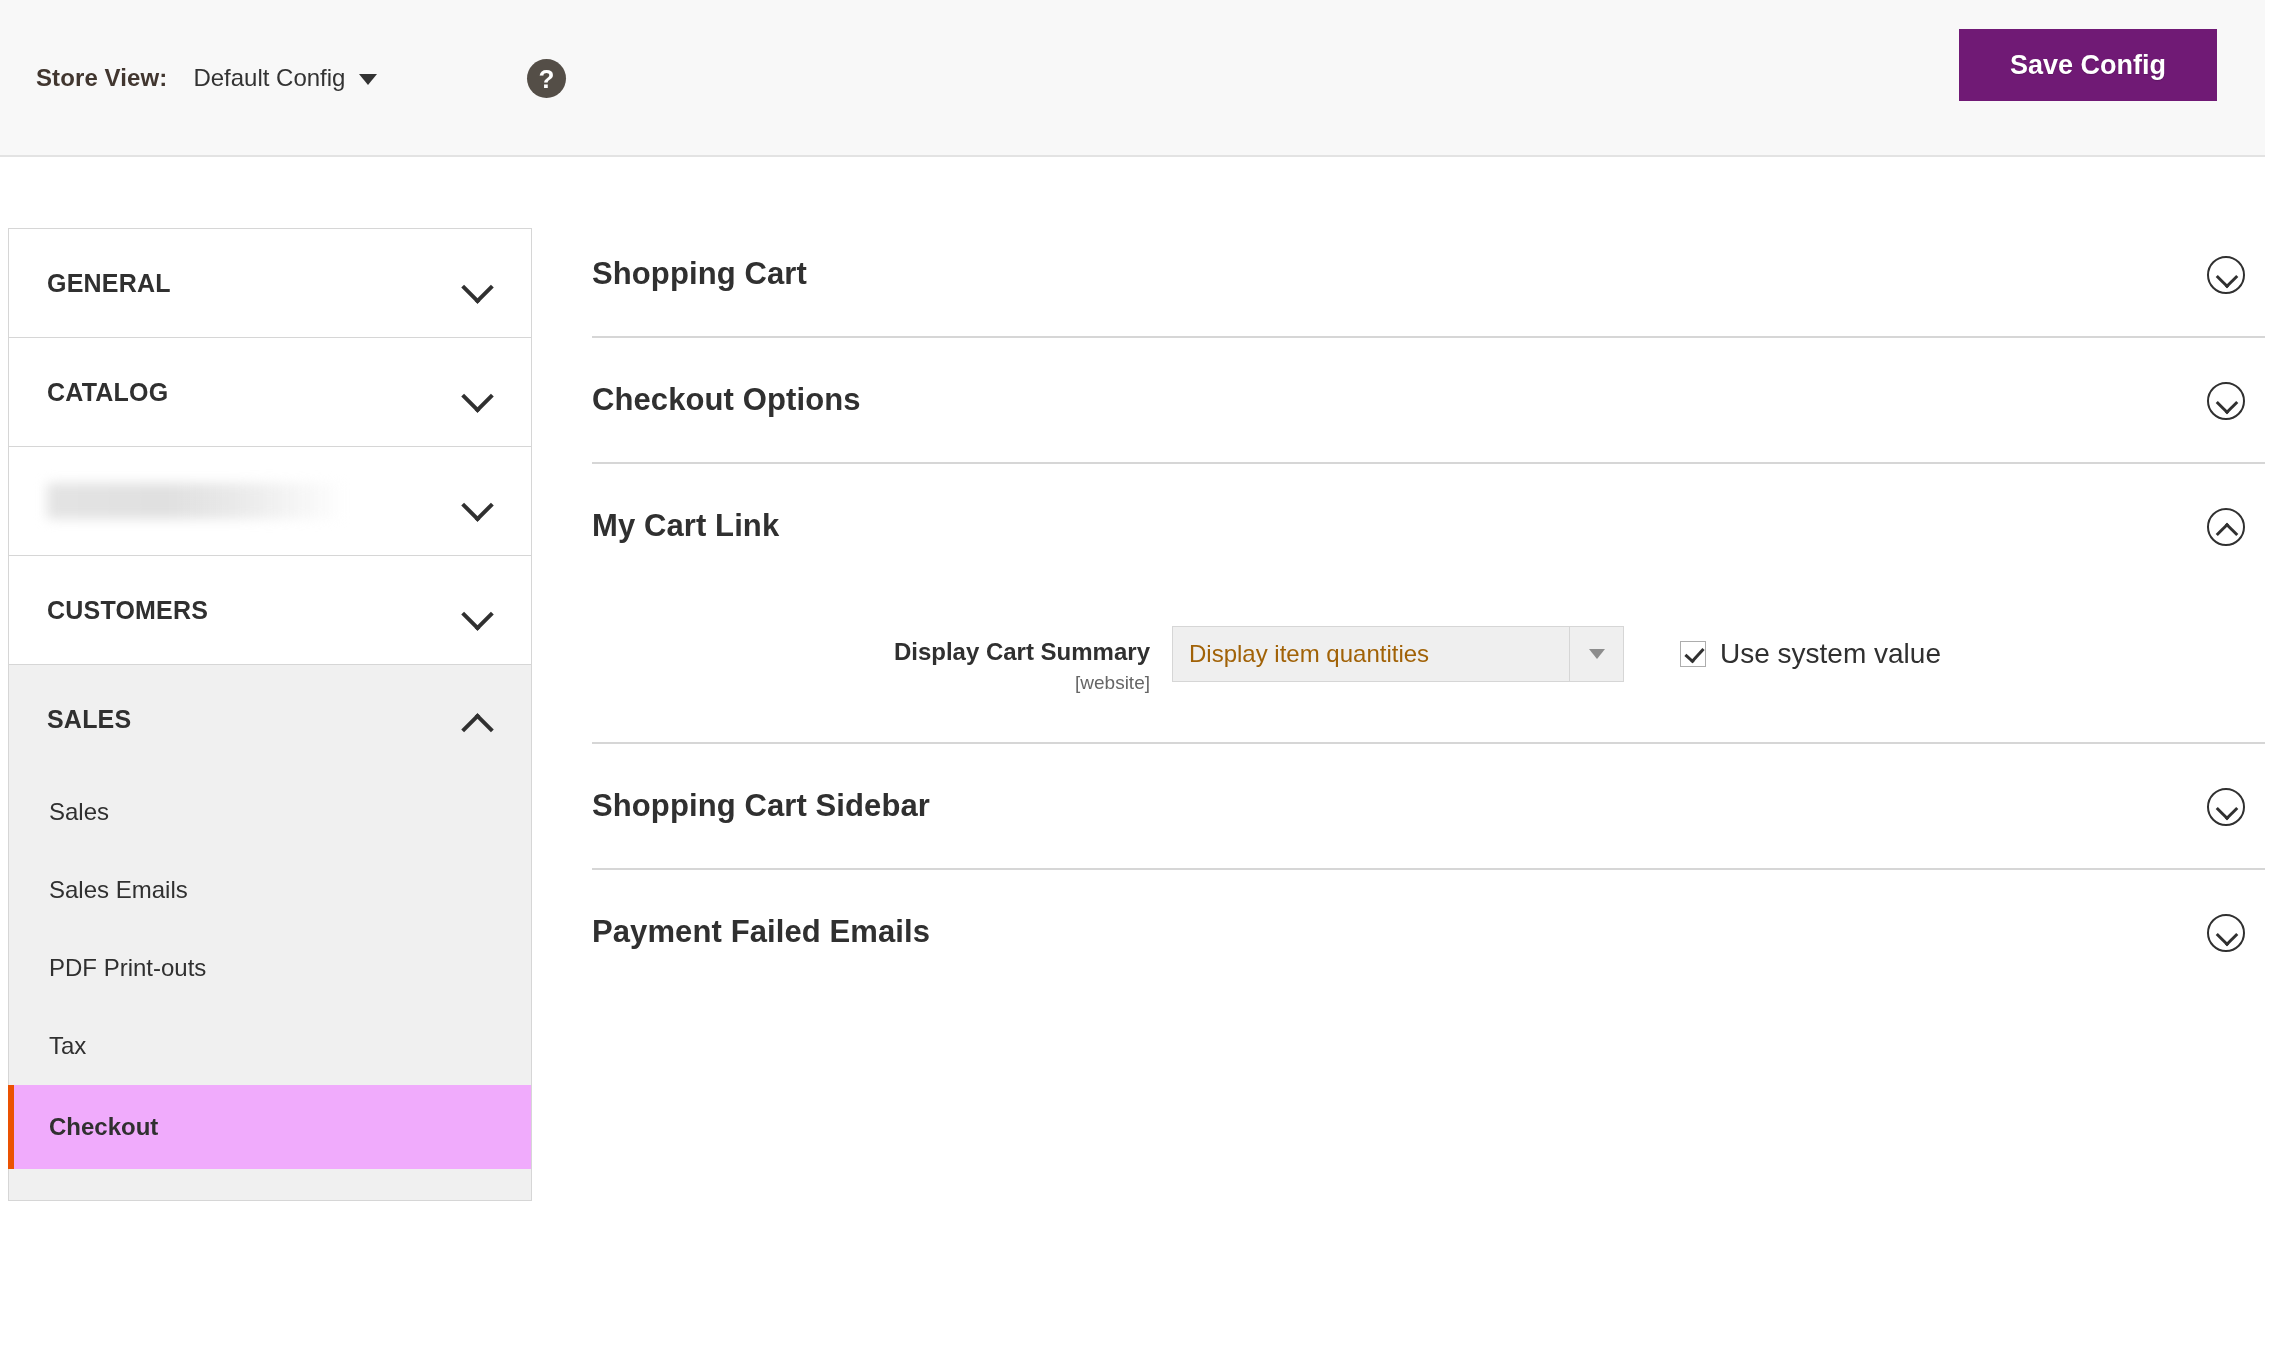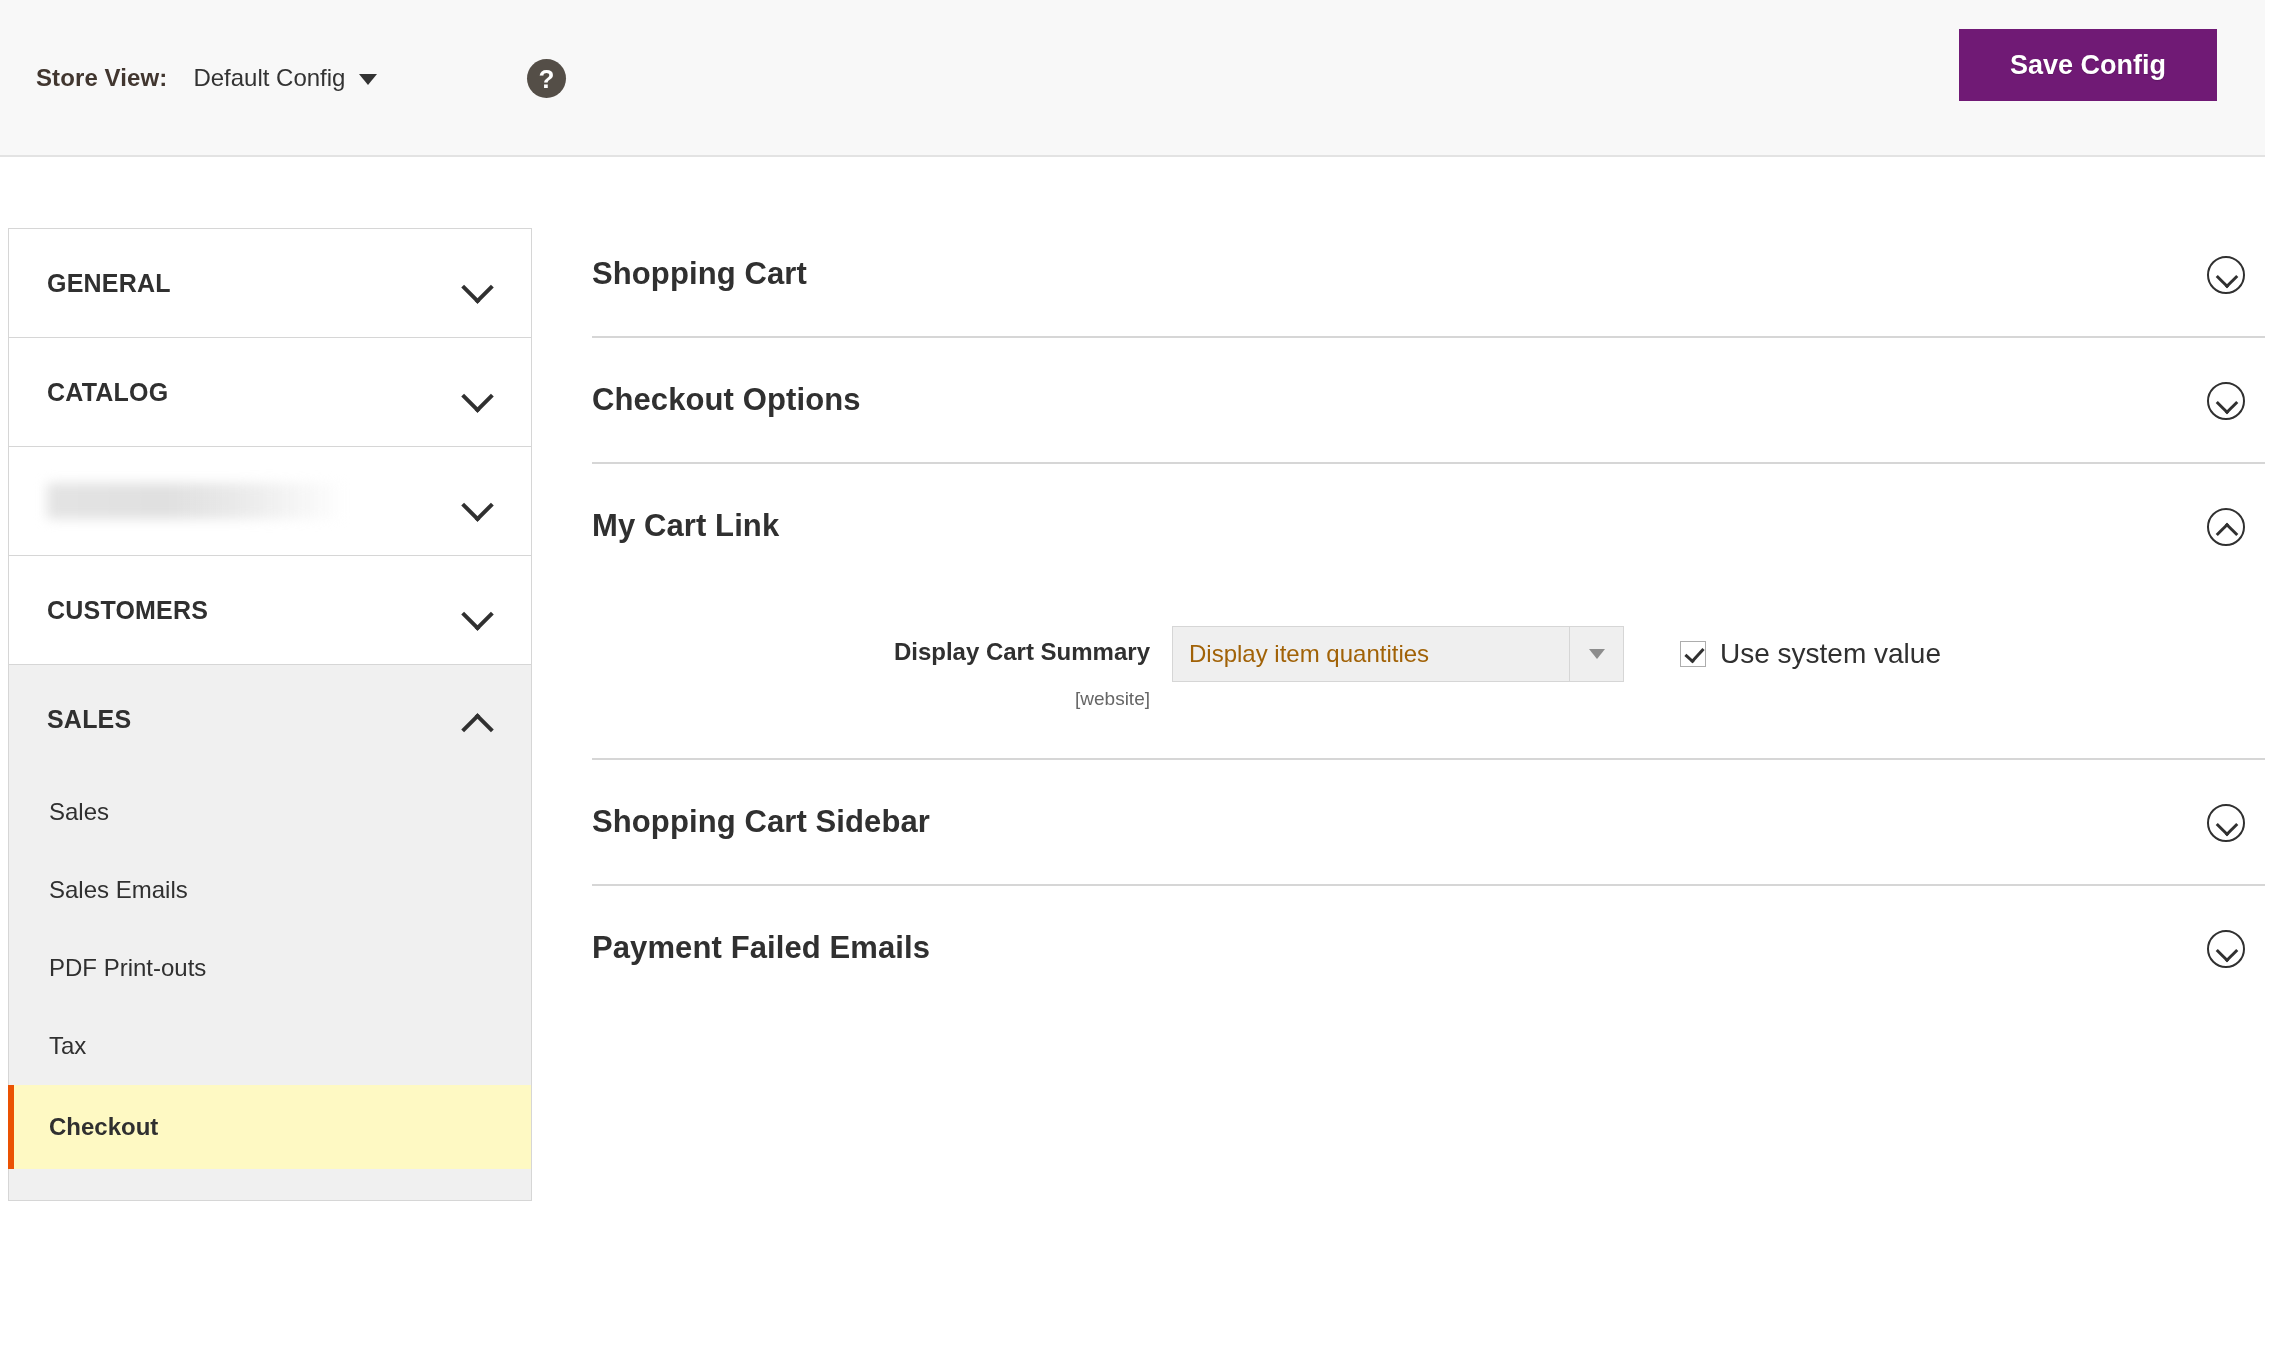--- a/index.html
+++ b/index.html
@@ -142,21 +142,21 @@
   .nav-sub {
     height: 78px;
     display: flex;
     align-items: center;
     padding-left: 40px;
     font-size: 24px;
     color: #303030;
     cursor: pointer;
   }
   .nav-sub.current {
-    background: #fef9c3;
+    background: #f0abfc;
     border-left: 6px solid #eb5202;
     margin-left: -1px;
     padding-left: 35px;
     font-weight: bold;
     height: 84px;
   }
   .nav-tail {
     height: 26px;
     background: #f0f0f0;
     border: 1px solid #d6d6d6;
@@ -223,21 +223,21 @@
   .field-label {
     font-size: 24px;
     font-weight: bold;
     color: #303030;
     display: block;
   }
   .field-scope {
     font-size: 19px;
     color: #666666;
     display: block;
-    margin-top: 22px;
+    margin-top: 6px;
     text-align: right;
   }
   .select-wrap {
     position: relative;
     width: 452px;
     height: 56px;
     border: 1px solid #d6d6d6;
     background: #efefef;
     display: flex;
     align-items: center;

